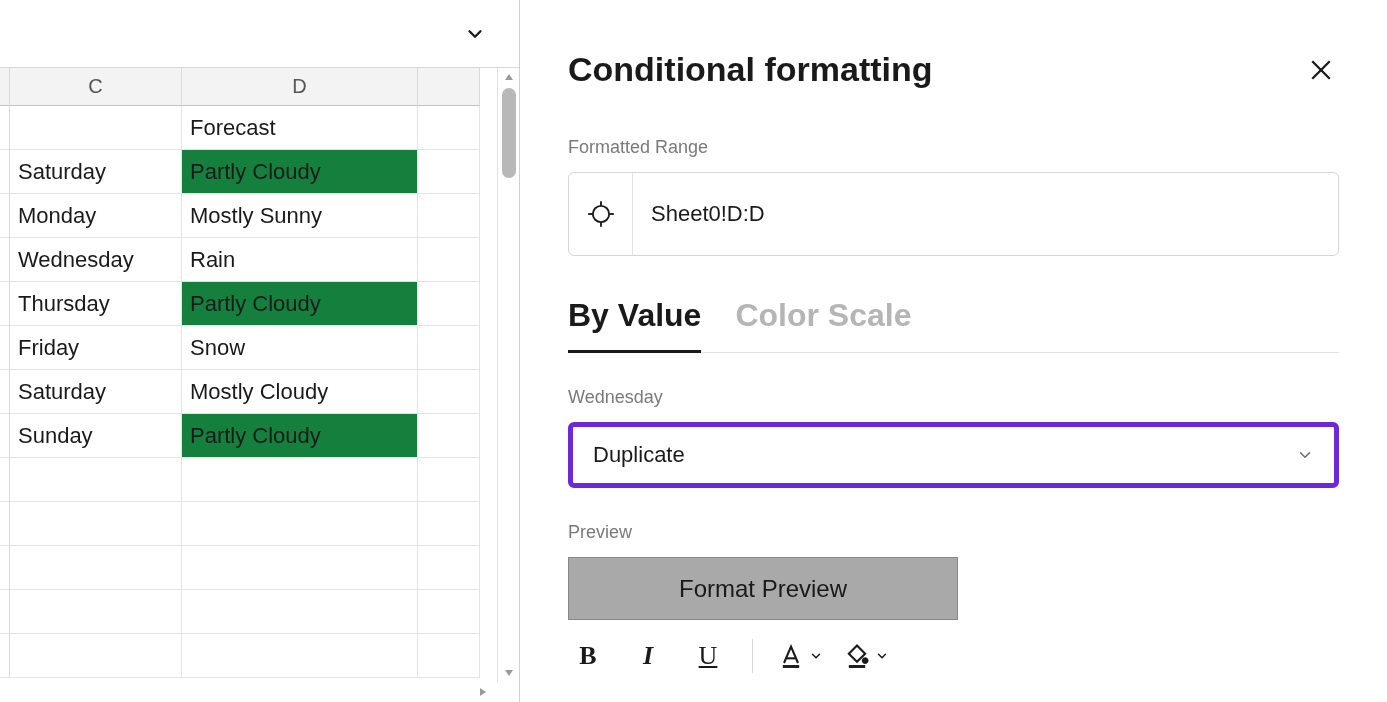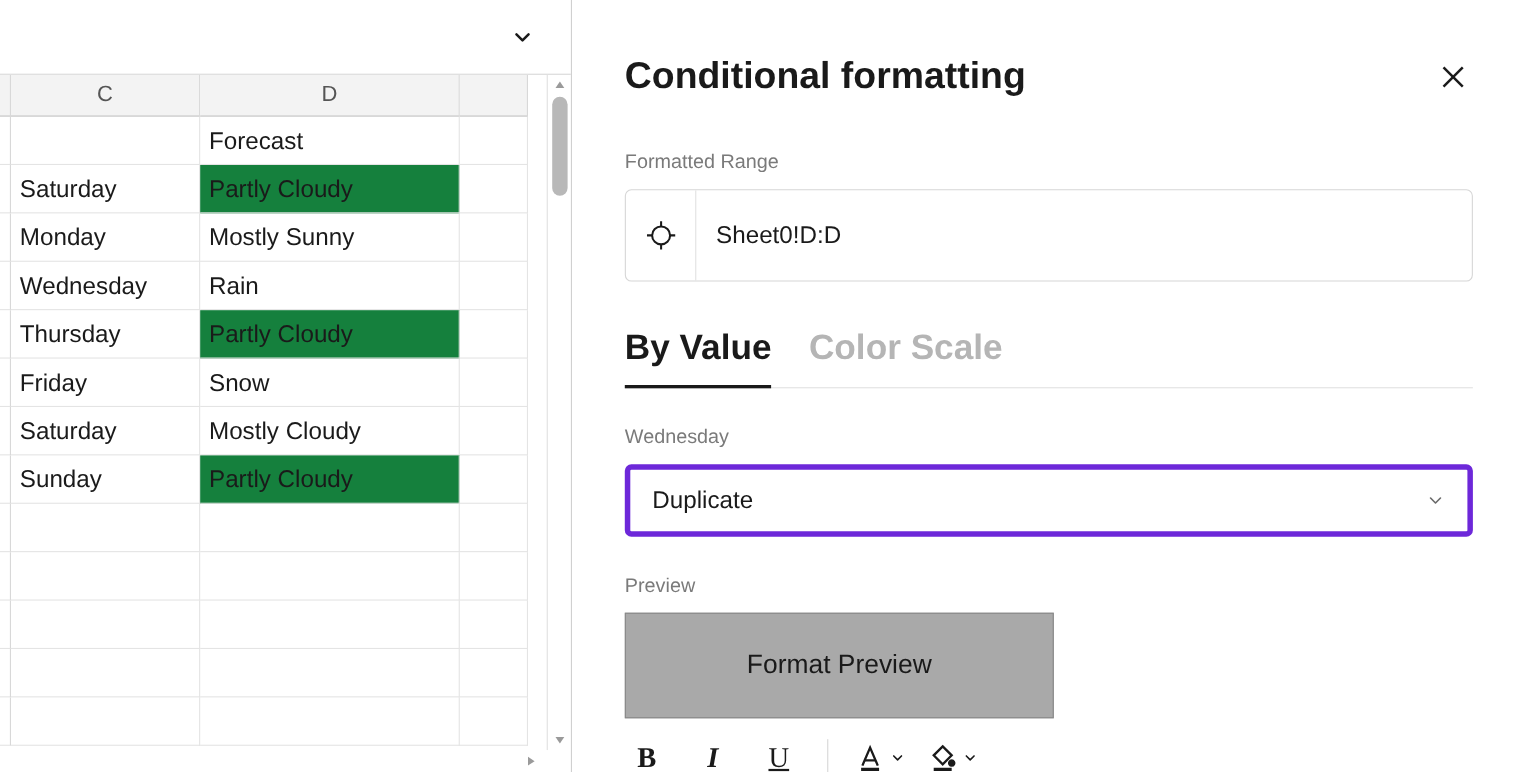--- a/index.html
+++ b/index.html
@@ -204,21 +204,21 @@
   align-items: center;
   justify-content: space-between;
   padding: 0 20px;
   font-size: 22px;
   color: #1a1a1a;
   cursor: pointer;
   margin-bottom: 34px;
 }
 .preview-box {
   width: 390px;
-  height: 96px;
+  height: 63px;
   background: #a9a9a9;
   border: 1px solid #888;
   display: flex;
   align-items: center;
   justify-content: center;
   font-size: 24px;
   color: #1a1a1a;
   margin-bottom: 16px;
 }
 .format-bar {

